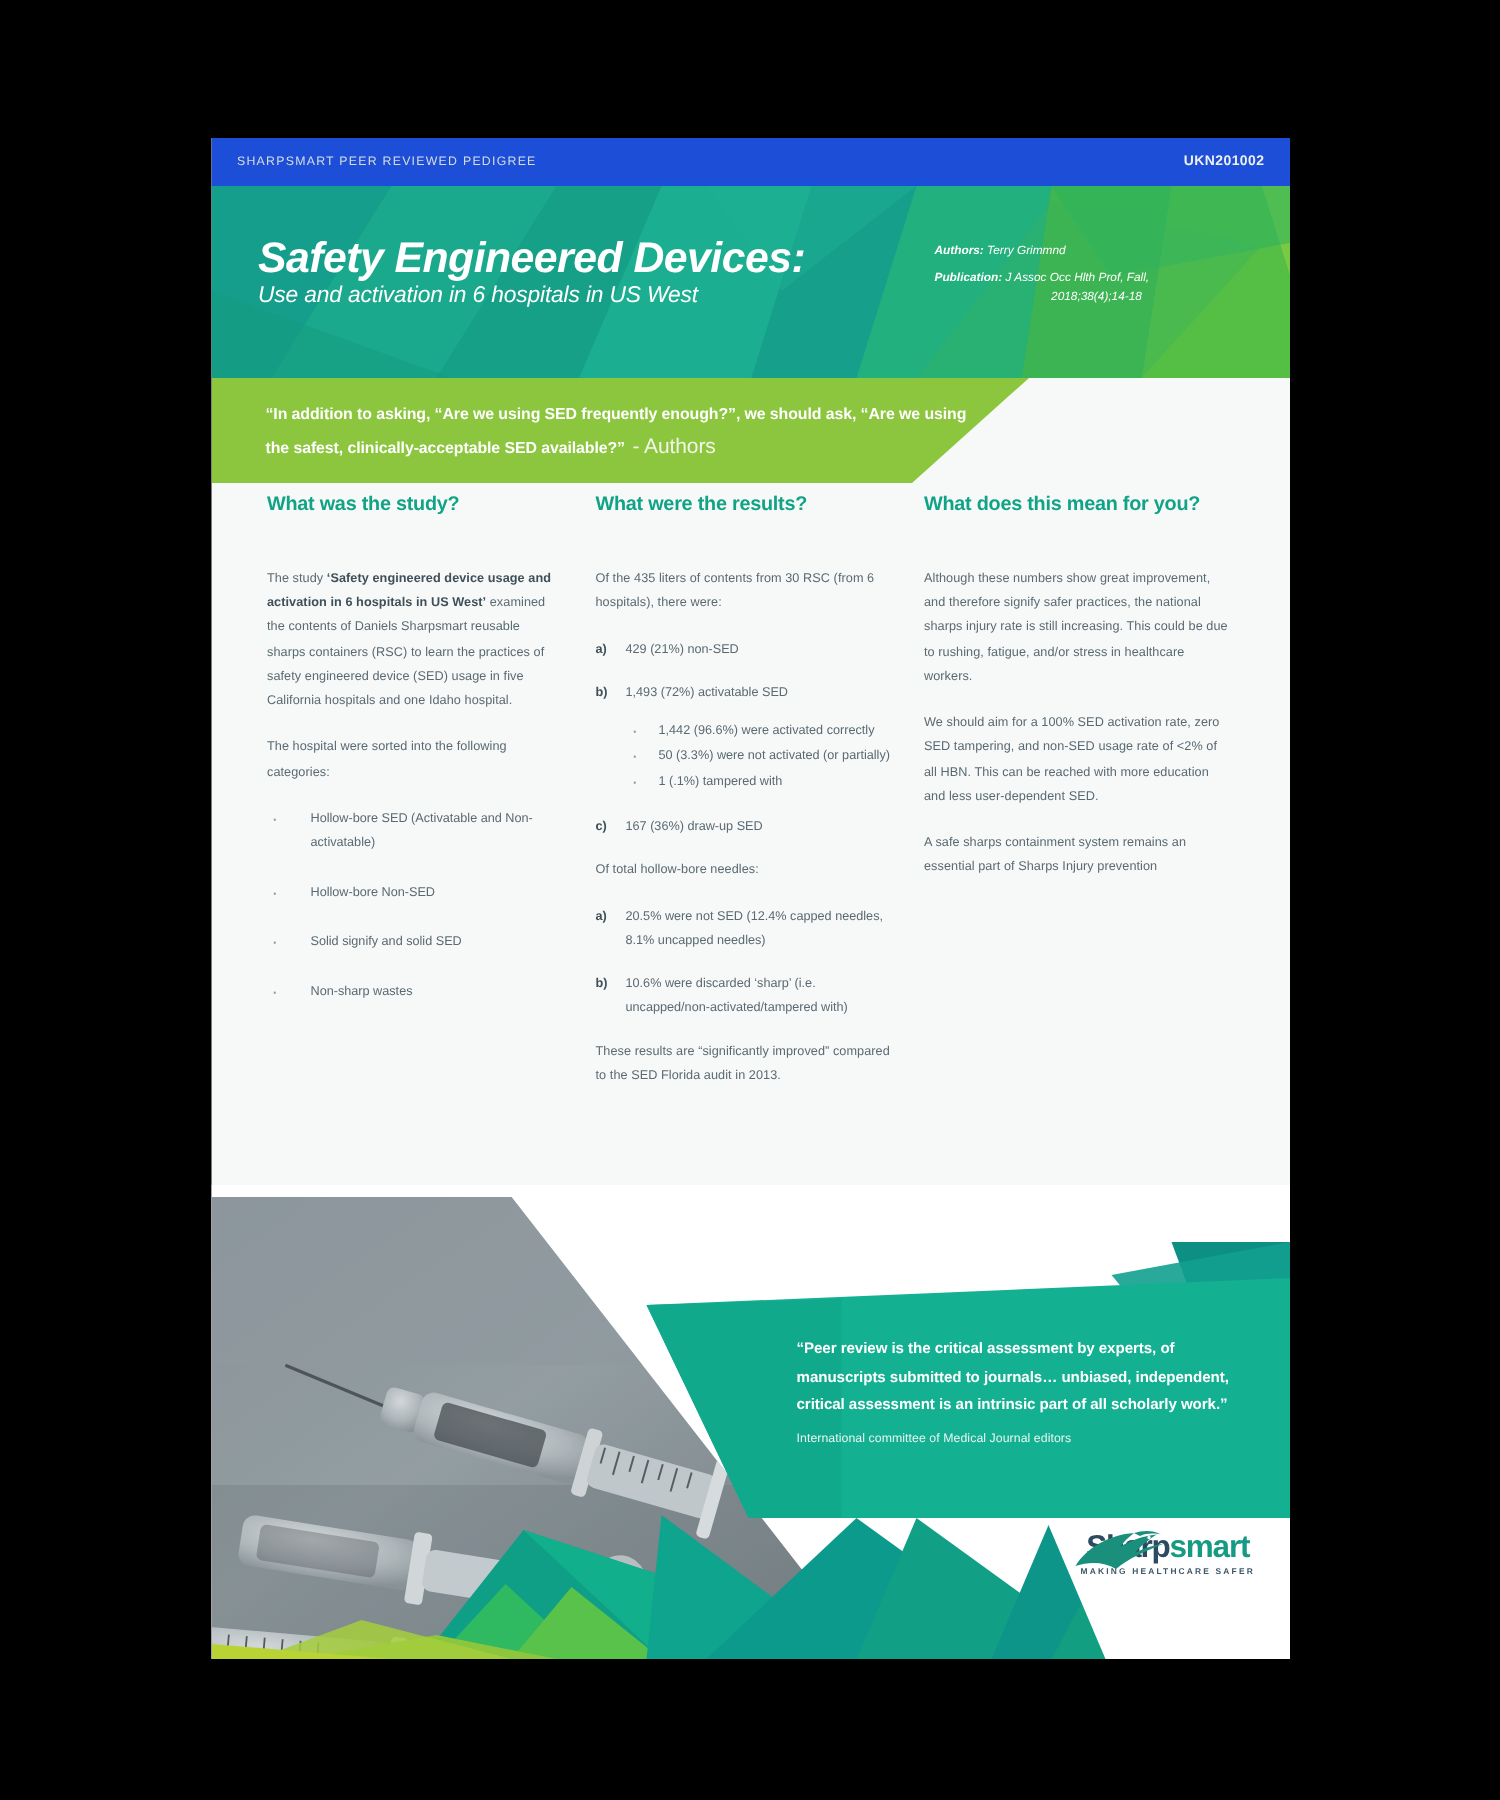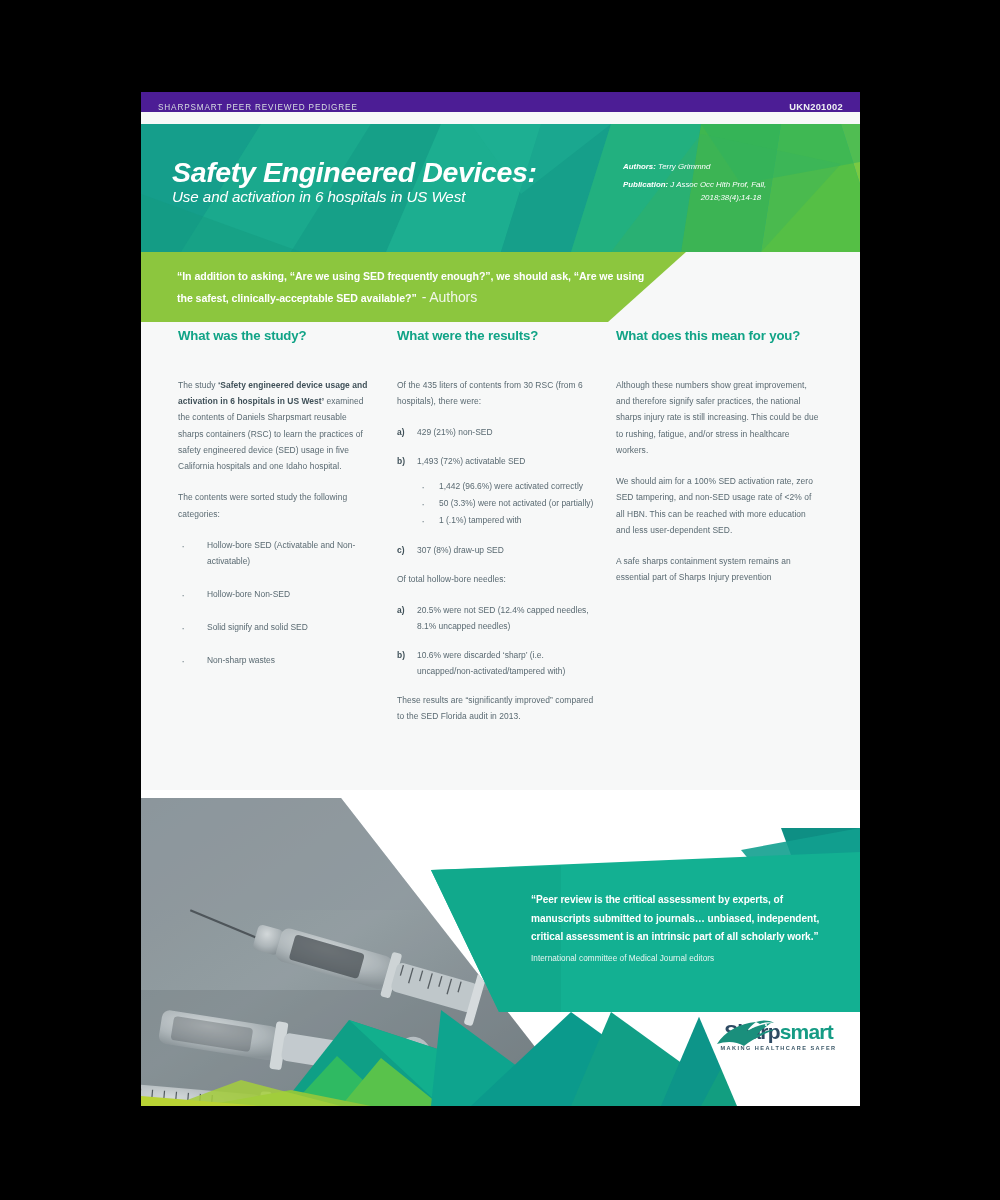--- a/index.html
+++ b/index.html
@@ -23,22 +23,22 @@
     width: 719px;
     height: 1014px;
     background: #f7f8f8;
     overflow: hidden;
   }
 
   
   #topbar {
     position: absolute;
     left: 0; top: 0;
-    width: 719px; height: 20px;
-    background: #4c1d95;
+    width: 719px; height: 32px;
+    background: #1d4ed8;
   }
   #topbar .tb-left {
     position: absolute;
     left: 17px; top: 11px;
     font-size: 8.2px;
     letter-spacing: 0.85px;
     color: #d7dde1;
   }
   #topbar .tb-right {
     position: absolute;
@@ -321,21 +321,21 @@
     <div class="qb-text">
       <span>“In addition to asking, “Are we using SED frequently enough?”, we should ask, “Are we using the safest, clinically-acceptable SED available?”</span><span class="qb-attr">- Authors</span>
     </div>
   </div>
 
   <div id="cols">
 
     <div class="col" id="col1">
       <h2>What was the study?</h2>
       <p><span>The study </span><b>‘Safety engineered device usage and activation in 6 hospitals in US West’</b><span> examined the contents of Daniels Sharpsmart reusable sharps containers (RSC) to learn the practices of safety engineered device (SED) usage in five California hospitals and one Idaho hospital.</span></p>
-      <p>The contents were sorted study the following categories:</p>
+      <p>The hospital were sorted into the following categories:</p>
       <ul class="dash">
         <li>Hollow-bore SED (Activatable and Non-activatable)</li>
         <li>Hollow-bore Non-SED</li>
         <li>Solid signify and solid SED</li>
         <li>Non-sharp wastes</li>
       </ul>
     </div>
 
     <div class="col" id="col2">
       <h2>What were the results?</h2>
@@ -346,21 +346,21 @@
         </li>
         <li>
           <span class="ltr">b)</span><span>1,493 (72%) activatable SED</span>
           <ul class="subdash">
             <li>1,442 (96.6%) were activated correctly</li>
             <li>50 (3.3%) were not activated (or partially)</li>
             <li>1 (.1%) tampered with</li>
           </ul>
         </li>
         <li>
-          <span class="ltr">c)</span><span>307 (8%) draw-up SED</span>
+          <span class="ltr">c)</span><span>167 (36%) draw-up SED</span>
         </li>
       </ol>
       <p>Of total hollow-bore needles:</p>
       <ol class="lettered">
         <li>
           <span class="ltr">a)</span><span>20.5% were not SED (12.4% capped needles, 8.1% uncapped needles)</span>
         </li>
         <li>
           <span class="ltr">b)</span><span>10.6% were discarded ‘sharp’ (i.e. uncapped/non-activated/tampered with)</span>
         </li>

